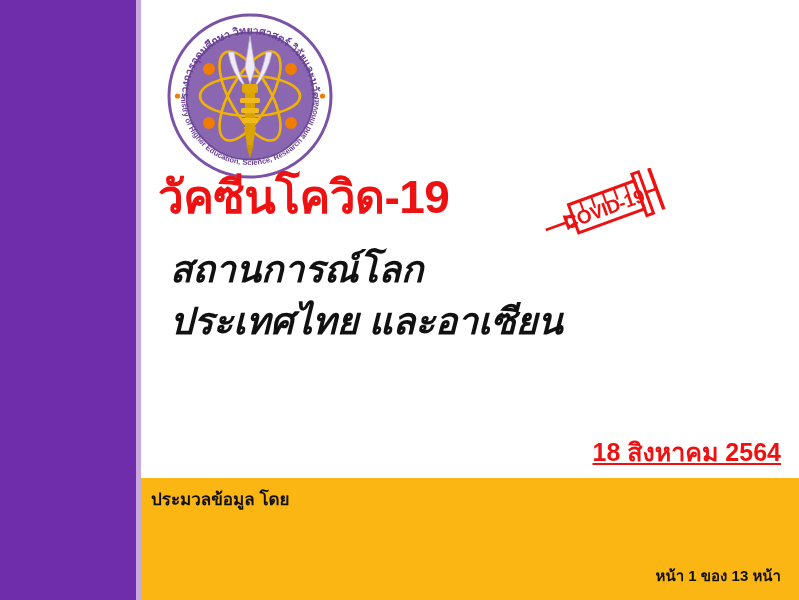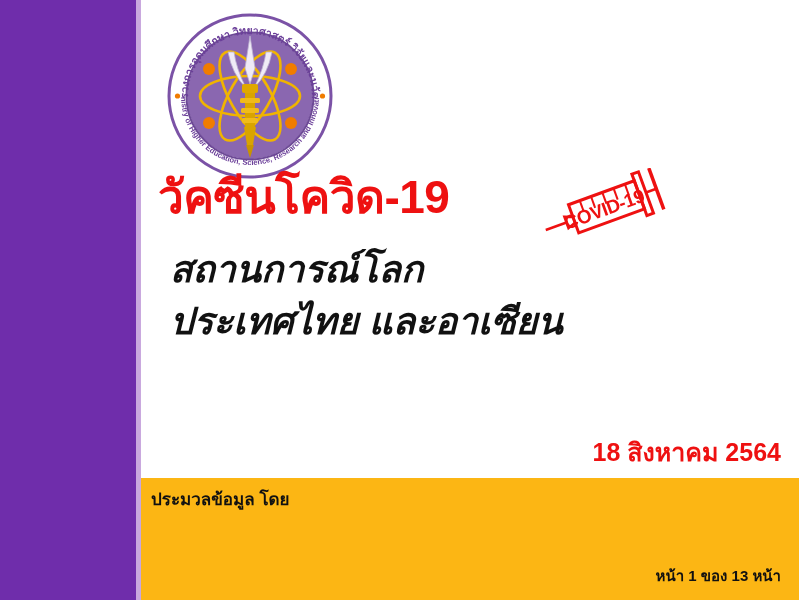--- a/index.html
+++ b/index.html
@@ -86,20 +86,21 @@
   
   .date-line {
     position: absolute;
     right: 18px;
     top: 432px;
     color: #ee1111;
     font-size: 25px;
     font-weight: bold;
     text-align: center;
     white-space: nowrap;
+    text-decoration: underline;
   }
 
   
   .footer-band {
     position: absolute;
     left: 141px;
     top: 478px;
     width: 658px;
     height: 122px;
     background: #fcb614;

